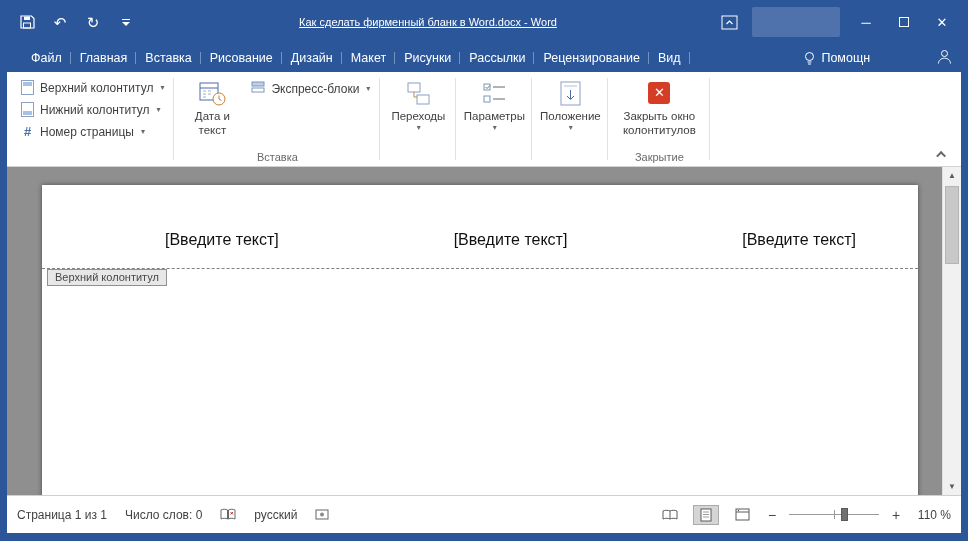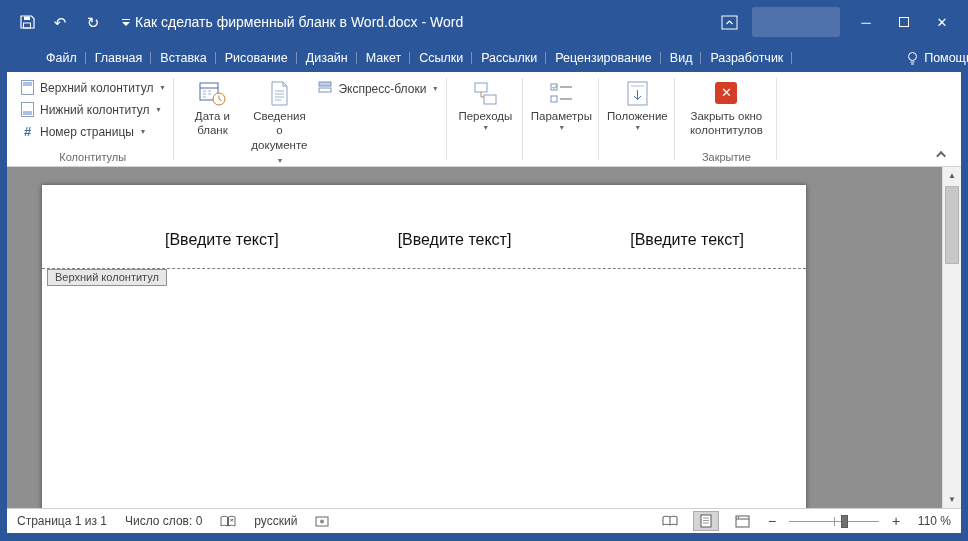--- a/index.html
+++ b/index.html
@@ -12,29 +12,29 @@
   .app { width:968px; height:541px; display:flex; flex-direction:column; background:#2b579a; }
 
   
   .titlebar { height:44px; display:flex; align-items:center; color:#fff; position:relative; }
   .qat { margin-left:18px; display:flex; align-items:center; gap:15px; }
   .qat-btn { display:flex; align-items:center; justify-content:center; width:18px; height:18px; cursor:default; }
   .qat-glyph { font-size:15px; color:#fff; line-height:1; }
   .qat-caret-wrap { display:flex; flex-direction:column; align-items:center; }
   .qat-caret-bar { width:8px; height:1px; background:#fff; margin-bottom:2px; }
   .cssCaret { width:0; height:0; border-left:4px solid transparent; border-right:4px solid transparent; border-top:4px solid #fff; }
-  .win-title { flex:1; font-size:14px; white-space:nowrap; overflow:hidden; }
+  .win-title { flex:1; text-align:center; font-size:11px; white-space:nowrap; overflow:hidden;text-decoration:underline; }
   .title-right { display:flex; align-items:center; gap:14px; margin-right:14px; }
   .tb-icon { display:flex; align-items:center; }
   .account-blur { width:88px; height:30px; background:#4f72ad; border-radius:2px; }
   .winctl { width:24px; height:28px; display:flex; align-items:center; justify-content:center; font-size:13px; color:#fff; }
   .maxbox { width:10px; height:10px; border:1px solid #fff; display:inline-block; }
 
   
-  .tabbar { height:28px; display:flex; align-items:stretch; padding-left:37px; }
+  .tabbar { height:28px; display:flex; align-items:stretch; padding-left:22px; }
   .tab { display:flex; align-items:center; padding:0 9px; color:#fff; font-size:12.5px; position:relative; white-space:nowrap; cursor:default; }
   .tab:not(.active):not(.no-sep)::after { content:""; position:absolute; right:0; top:8px; bottom:8px; width:1px; background:rgba(255,255,255,0.35); }
   .tab.active { background:#84cc16; color:#2b579a; font-weight:bold; padding:0 14px;margin-top:39px; }
   .tab.assistant { gap:6px;text-align:right; }
   .tabbar-right { margin-left:auto; display:flex; align-items:center; gap:28px; margin-right:16px; }
 
   
   .ribbon { height:95px; background:#fff; border-bottom:1px solid #d2d2d2; display:flex; position:relative; padding-left:4px; }
   .rgroup { display:flex; flex-direction:column; padding:3px 6px 0 6px; position:relative; }
   .rgroup::after { content:""; position:absolute; right:0; top:6px; bottom:6px; width:1px; background:#e2e2e2; }
@@ -49,31 +49,31 @@
   .hgroup { display:flex; gap:3px; }
   .big-btn { width:64px; display:flex; flex-direction:column; align-items:center; text-align:center; font-size:11.5px; color:#3f3f3f; padding:4px 2px 0; line-height:1.25; cursor:default; }
   .bicon { height:28px; display:flex; align-items:center; justify-content:center; margin-bottom:2px; }
   .close-x { width:22px; height:22px; background:#d43d26; border-radius:3px; color:#fff; display:flex; align-items:center; justify-content:center; font-size:13px; font-weight:bold; }
   .ribbon-collapse { position:absolute; right:10px; bottom:5px; width:18px; height:14px; display:flex; align-items:center; justify-content:center; cursor:default; }
   .chev-up { width:7px; height:7px; border-left:2px solid #666; border-top:2px solid #666; transform:rotate(45deg) translateY(2px); }
 
   
   .frame { margin:0 7px 8px 7px; flex:1; display:flex; flex-direction:column; min-height:0;border-radius:15px; }
   .workspace { flex:1; background:#8f8f8f; position:relative; overflow:hidden; min-height:0; }
-  .page { position:absolute; left:35px; width:764px; top:18px; bottom:-12px; background:#fff; box-shadow:0 0 5px rgba(0,0,0,0.45); }
+  .page { position:absolute; left:35px; width:876px; top:18px; bottom:-12px; background:#fff; box-shadow:0 0 5px rgba(0,0,0,0.45); }
   .hdr-row { position:absolute; left:123px; right:62px; top:46px; display:flex; justify-content:space-between; font-size:16px; color:#101010; }
   .hdr-line { position:absolute; left:0; right:0; top:83px; border-top:1px dashed #808080; }
   .hdr-tag { position:absolute; left:5px; top:84px; background:#e7e7e7; border:1px solid #909090; color:#474747; font-size:11px; padding:1px 7px 2px; white-space:nowrap; }
   .vscroll { position:absolute; right:0; top:0; bottom:0; width:19px; background:#f1f1f1; border-left:1px solid #e0e0e0; display:flex; flex-direction:column; }
   .scroll-btn { height:17px; display:flex; align-items:center; justify-content:center; font-size:8px; color:#5a5a5a; }
   .scroll-btn.bottom { margin-top:auto; }
   .scroll-thumb { position:absolute; top:19px; left:2px; right:2px; height:78px; background:#c8c8c8; border:1px solid #b5b5b5; }
 
   
-  .statusbar { height:25px; background:#ffffff; border-top:1px solid #cfcfcf; display:flex; align-items:center; font-size:12px; color:#424242; padding:0 10px; }
+  .statusbar { height:38px; background:#ffffff; border-top:1px solid #cfcfcf; display:flex; align-items:center; font-size:12px; color:#424242; padding:0 10px; }
   .sb-left { display:flex; align-items:center; gap:18px; }
   .sb-item { display:flex; align-items:center; gap:4px; white-space:nowrap; cursor:default; }
   .sb-right { margin-left:auto; display:flex; align-items:center; gap:10px; }
   .view-btn { width:26px; height:20px; display:flex; align-items:center; justify-content:center; cursor:default; }
   .view-btn.selected { background:#d5d5d5; border:1px solid #ababab; }
   .zoom-glyph { font-size:14px; color:#444; width:14px; text-align:center; cursor:default; }
   .zoom-track { width:90px; height:1px; background:#9a9a9a; position:relative; }
   .zoom-track::before { content:""; position:absolute; left:50%; top:-4px; height:9px; width:1px; background:#9a9a9a; }
   .zoom-thumb { position:absolute; left:58%; top:-6px; width:7px; height:13px; background:#707070; border:1px solid #5a5a5a; }
   .zoom-level { min-width:38px; text-align:right; cursor:default; }
@@ -118,25 +118,24 @@
     </div>
   </div>
 
   <div class="tabbar">
     <span class="tab">Файл</span>
     <span class="tab">Главная</span>
     <span class="tab">Вставка</span>
     <span class="tab">Рисование</span>
     <span class="tab">Дизайн</span>
     <span class="tab">Макет</span>
-    <span class="tab">Ссылки</span>
+    <span class="tab">Рисунки</span>
     <span class="tab">Рассылки</span>
     <span class="tab">Рецензирование</span>
     <span class="tab">Вид</span>
-    <span class="tab">Разработчик</span>
     <span class="tab active">Конструктор</span>
     <span class="tab assistant no-sep">
       <svg width="11" height="15" viewBox="0 0 11 15">
           <circle cx="5.5" cy="5.5" r="4" fill="none" stroke="#fff"></circle>
           <path d="M3.5 11h4M4 13h3" stroke="#fff" fill="none"></path>
         </svg>
       <span>Помощн</span>
     </span>
     <span class="tabbar-right">
       <span>
@@ -164,51 +163,36 @@
             <span class="icon-hf footer"></span>
             <span>Нижний колонтитул</span>
             <span class="caret">▾</span>
           </div>
           <div class="small-btn">
             <span class="icon-pagenum">#</span>
             <span>Номер страницы</span>
             <span class="caret">▾</span>
           </div>
         </div>
-        <div class="rgroup-label">Колонтитулы</div>
       </div>
 
       <div class="rgroup">
         <div class="hgroup">
           <div class="big-btn">
             <span class="bicon">
               <svg width="27" height="27" viewBox="0 0 27 27">
                   <rect x="1" y="3" width="18" height="17" fill="#fff" stroke="#4a6da8"></rect>
                   <path d="M1 8h18" stroke="#4a6da8"></path>
                   <path d="M4 11h3M9 11h3M4 14h3M9 14h3M4 17h3" stroke="#9ab0d4"></path>
                   <circle cx="20" cy="19" r="6" fill="#fff" stroke="#c77f2e"></circle>
                   <path d="M20 15.5V19l2.5 1.5" fill="none" stroke="#c77f2e"></path>
                 </svg>
             </span>
             <span>Дата и</span>
-            <span>бланк</span>
-          </div>
-          <div class="big-btn">
-            <span class="bicon">
-              <svg width="27" height="27" viewBox="0 0 27 27">
-                  <path d="M6 2h11l4 4v19H6z" fill="#fff" stroke="#8aa0c4"></path>
-                  <path d="M17 2v4h4" fill="none" stroke="#8aa0c4"></path>
-                  <path d="M9 11h9M9 14h9M9 17h9M9 20h6" stroke="#9ab0d4"></path>
-                </svg>
-            </span>
-            <span>Сведения о</span>
-            <span>
-              <span>документе</span>
-              <span class="caret">▾</span>
-            </span>
+            <span>текст</span>
           </div>
           <div class="vstack">
             <div class="small-btn">
               <span>
                 <svg width="14" height="14" viewBox="0 0 14 14">
                     <rect x="1" y="2" width="12" height="4" fill="#bcd0ec" stroke="#7c95bd"></rect>
                     <rect x="1" y="8" width="12" height="4" fill="#fff" stroke="#7c95bd"></rect>
                   </svg>
               </span>
               <span>Экспресс-блоки</span>

